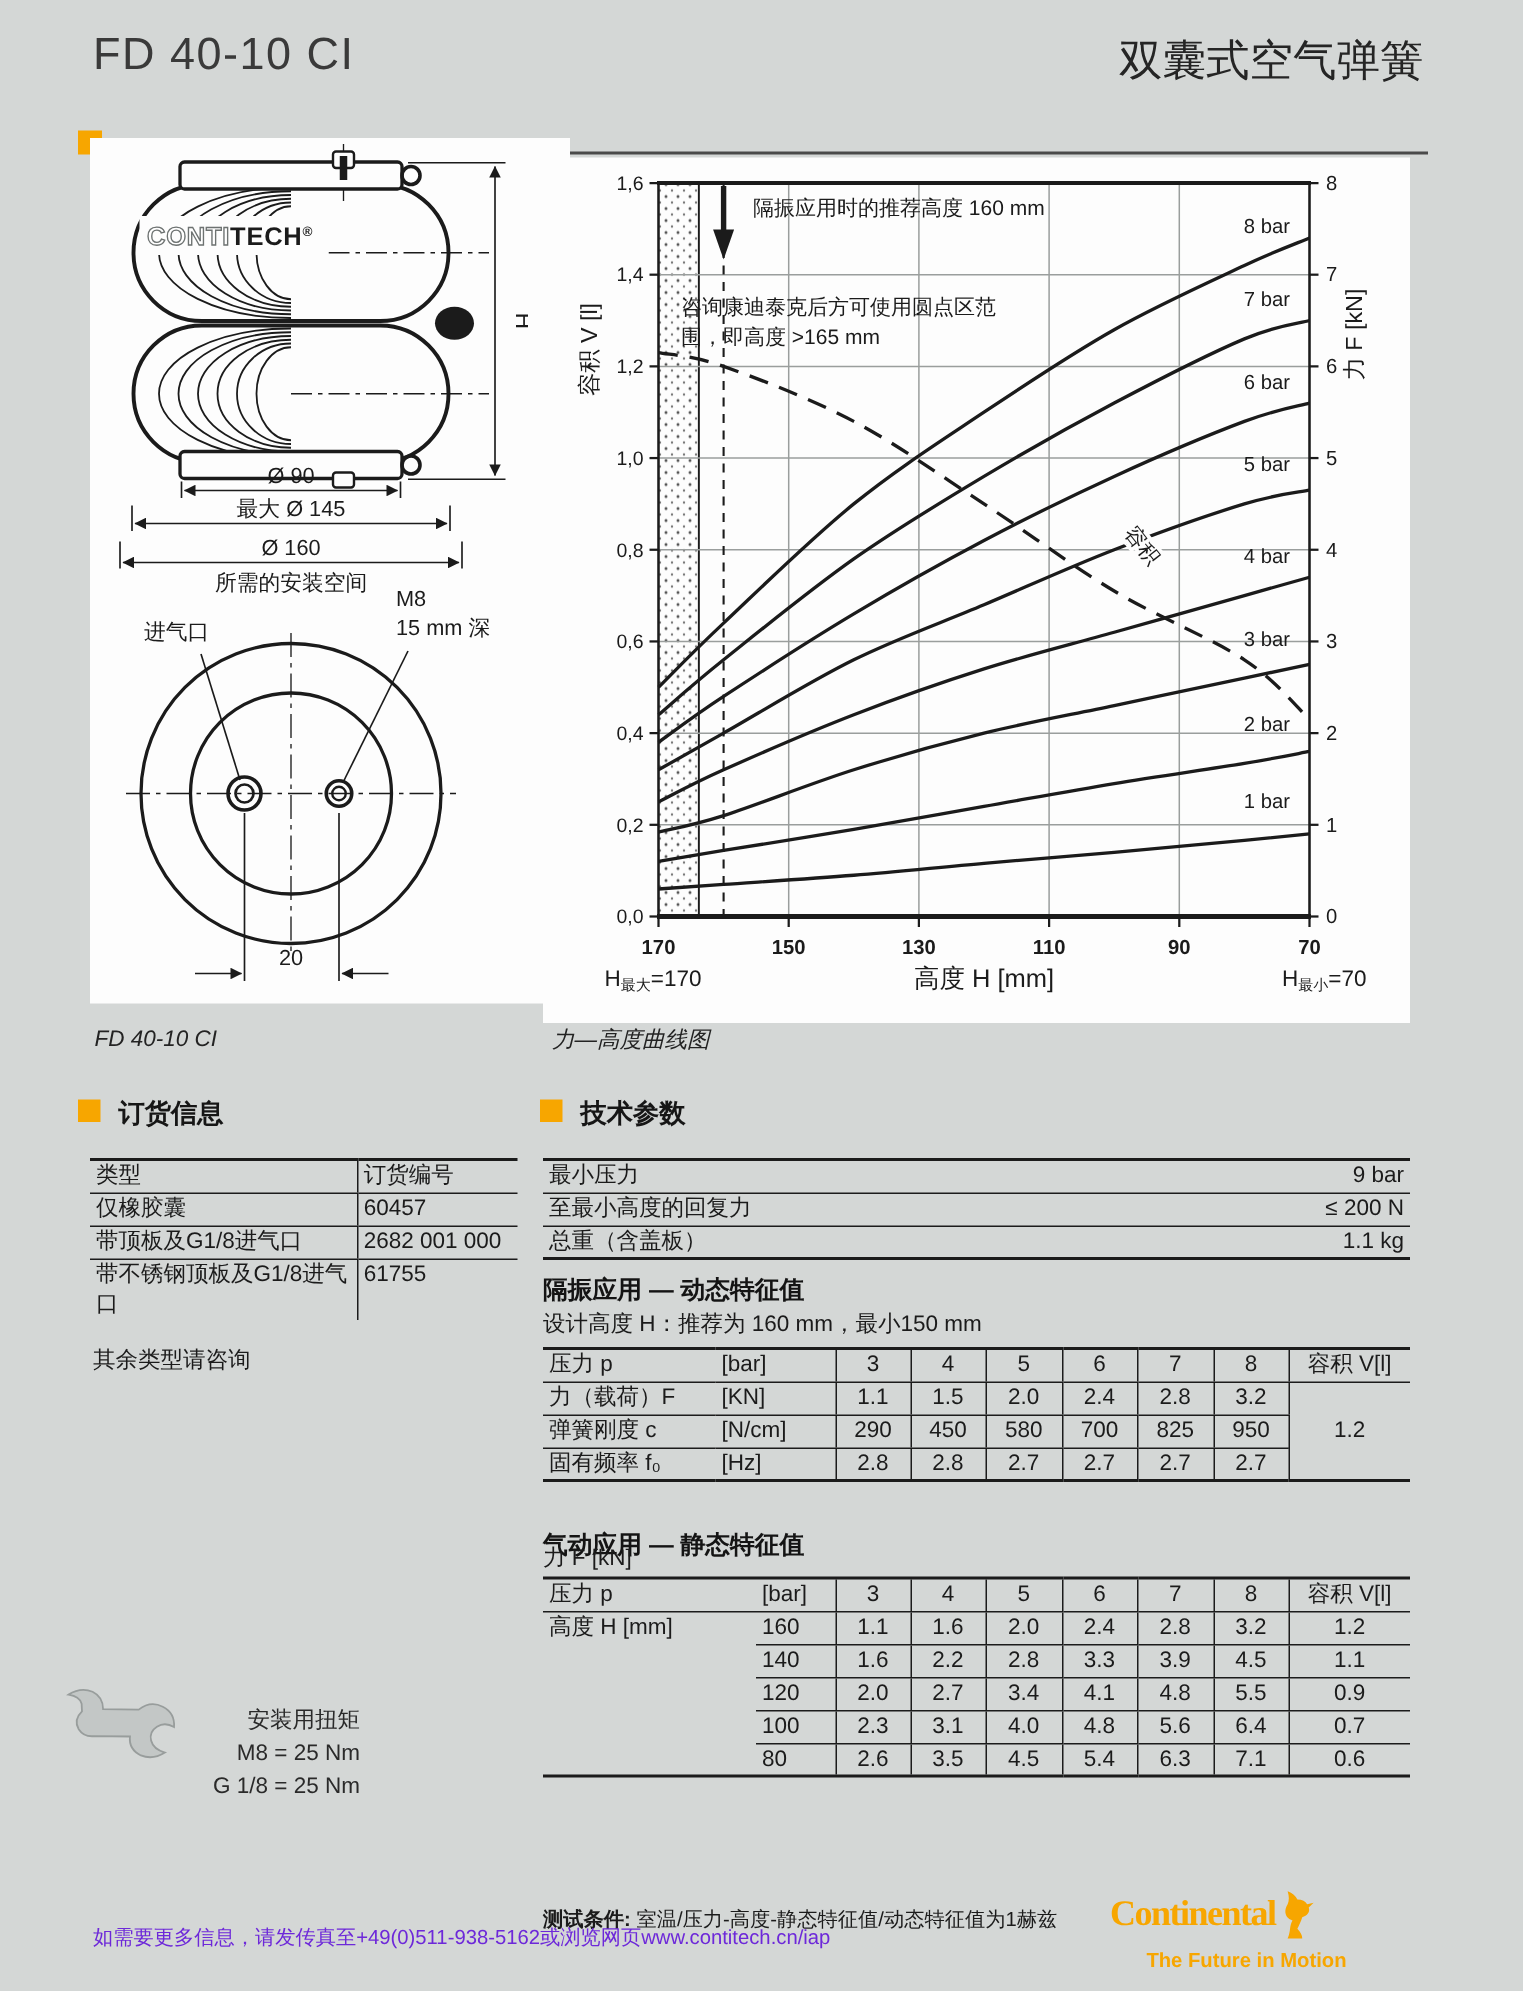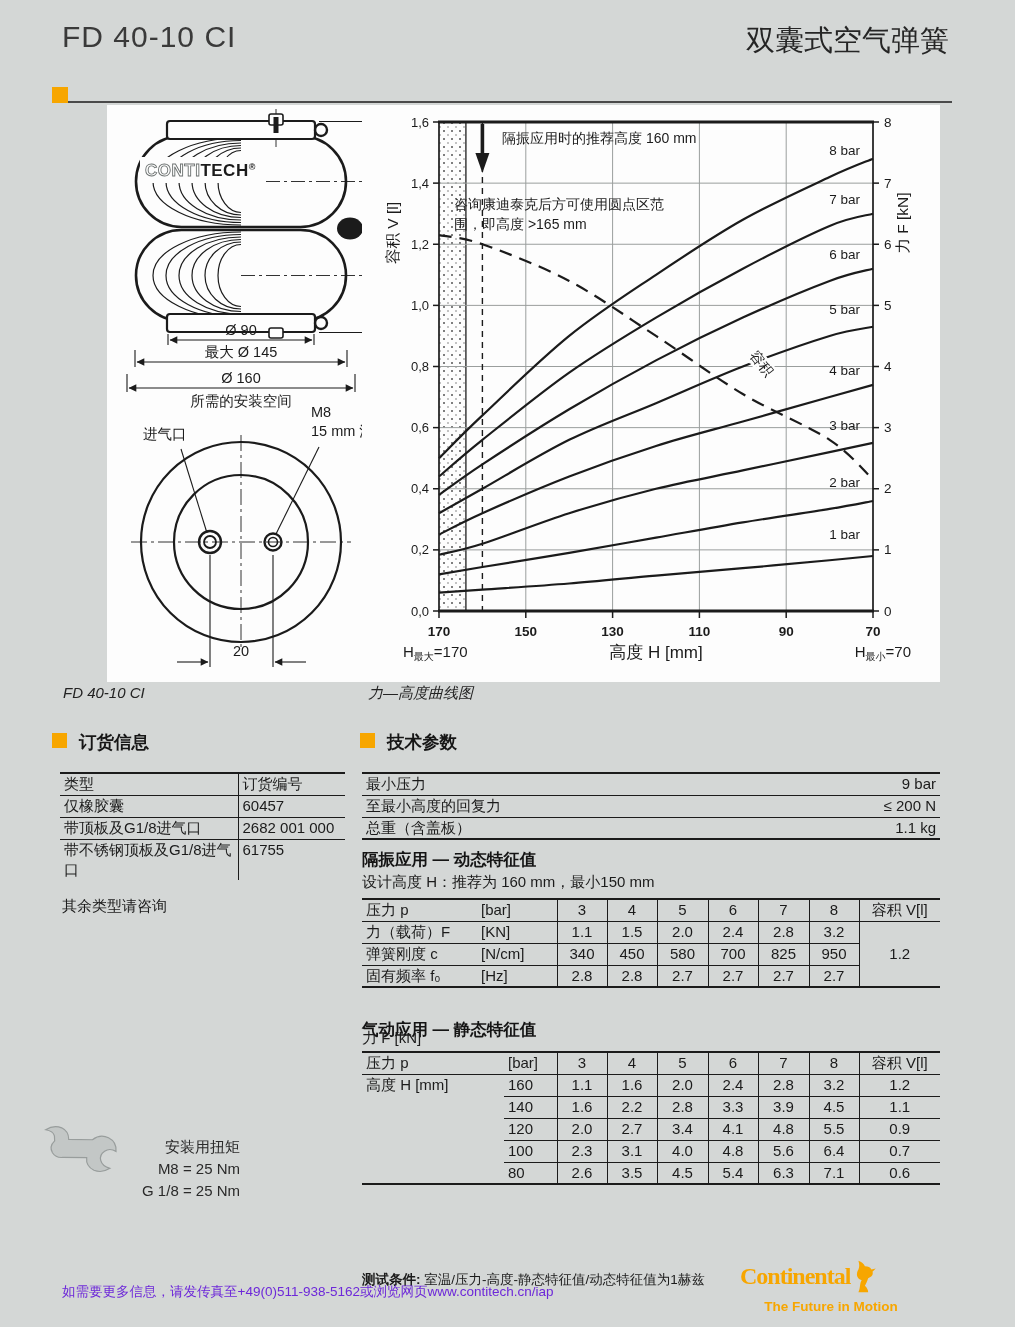--- a/index.html
+++ b/index.html
@@ -6,21 +6,21 @@
   html,body{width:1015px;height:1327px;}
   body{font-family:"Liberation Sans",sans-serif;background:#d4d7d6;position:relative;color:#1b1b1b;overflow:hidden;}
   .abs{position:absolute;}
   .page{position:absolute;left:0;top:0;width:1015px;height:1327px;background:#d4d7d6;}
   .hdr-left{left:62px;top:20px;font-size:30px;color:#3a3a3a;letter-spacing:1px;}
   .hdr-right{right:66px;top:21px;font-size:29px;color:#252525;}
   .accent-sq{width:16px;height:16px;background:#f7a600;}
   .hdr-sq{left:52px;top:87px;}
   .hdr-rule{left:68px;top:101px;width:884px;height:2px;background:#4a4a4a;}
   .panel{background:#fdfdfd;}
-  .panel-drawing{left:60px;top:105px;width:320px;height:577px;margin-left:47px;}
+  .panel-drawing{left:60px;top:92px;width:320px;height:577px;}
   .panel-chart{left:362px;top:105px;width:578px;height:577px;}
   .cap{top:684px;font-size:15px;font-style:italic;color:#232323;}
   .cap-drawing{left:63px;}
   .cap-chart{left:368px;}
   .sect-sq{width:15px;height:15px;background:#f7a600;top:733px;}
   .sect-title{top:730px;font-size:17.5px;font-weight:700;color:#161616;}
   table.auto{position:absolute;border-collapse:collapse;table-layout:fixed;font-size:15px;color:#1b1b1b;}
   table.auto td{padding:0 4px;height:22px;line-height:20px;vertical-align:top;overflow:hidden;}
   .bt{border-top:2.2px solid #1b1b1b;}
   .bb{border-bottom:1.3px solid #1b1b1b;}
@@ -355,21 +355,21 @@
           <td class="bb vl num">1.5</td>
           <td class="bb vl num">2.0</td>
           <td class="bb vl num">2.4</td>
           <td class="bb vl num">2.8</td>
           <td class="bb vl num">3.2</td>
           <td class="vl bb2 volcell" rowspan="3">1.2</td>
         </tr>
         <tr>
           <td class="bb">弹簧刚度 c</td>
           <td class="bb unit">[N/cm]</td>
-          <td class="bb vl num">340</td>
+          <td class="bb vl num">290</td>
           <td class="bb vl num">450</td>
           <td class="bb vl num">580</td>
           <td class="bb vl num">700</td>
           <td class="bb vl num">825</td>
           <td class="bb vl num">950</td>
         </tr>
         <tr>
           <td class="bb2">固有频率 f₀</td>
           <td class="bb2 unit">[Hz]</td>
           <td class="bb2 vl num">2.8</td>

